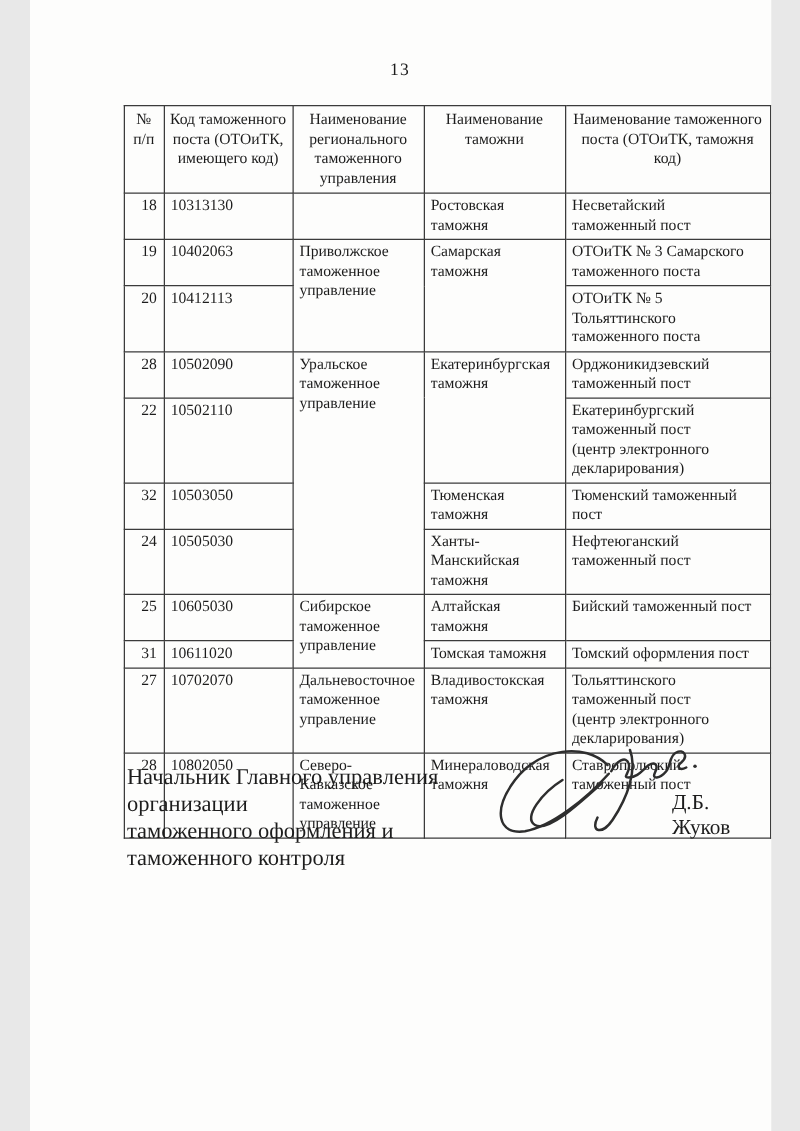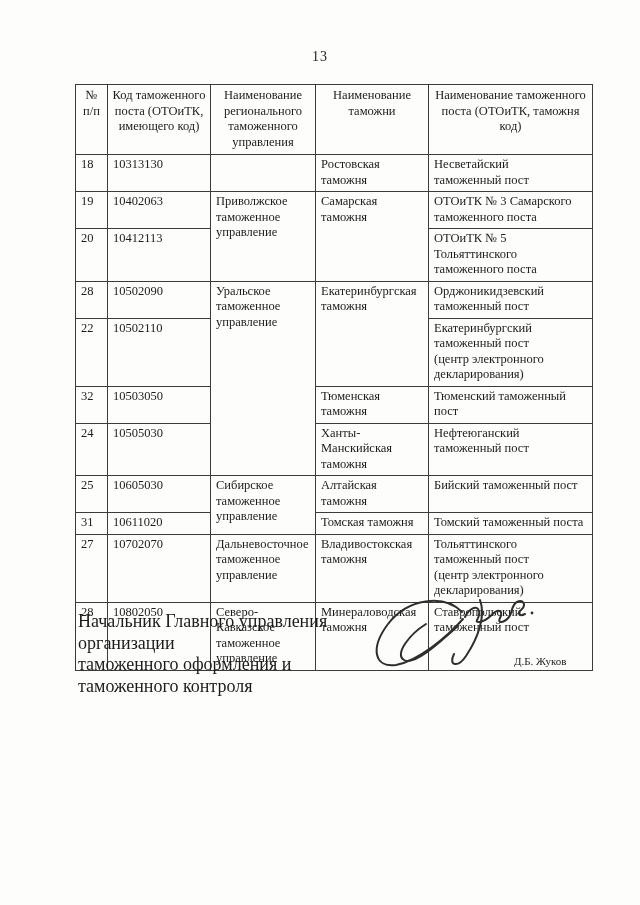--- a/index.html
+++ b/index.html
@@ -2,21 +2,21 @@
 <html><head>
 <meta charset="utf-8">
 <style>
   html, body {
     margin: 0;
     padding: 0;
     background: #e8e8e8;
   }
   .page {
     position: relative;
-    width: 640px;
+    width: 593px;
     height: 905px;
     margin: 0 auto;
     background: #fdfdfc;
     color: #1c1c1c;
     font-family: "Liberation Serif", "DejaVu Serif", serif;
     overflow: hidden;
   }
   .page-number {
     position: absolute;
     top: 49px;
@@ -46,35 +46,35 @@
     vertical-align: top;
     padding: 2px 5px 3px 5px;
     white-space: pre-line;
     overflow: hidden;
     font-weight: normal;
   }
   table.customs th {
     text-align: center;
     padding: 3px 2px 4px 2px;
   }
-  td.num { text-align: left; padding-left: 1px; padding-right: 1px; }
+  td.num { text-align: right; padding-left: 1px; padding-right: 1px; }
   .sig-title {
     position: absolute;
     left: 78px;
     top: 611px;
     width: 300px;
     font-size: 18px;
     line-height: 21.5px;
     white-space: pre-line;
   }
   .sig-name {
     position: absolute;
     left: 514px;
-    top: 655px;
-    font-size: 11px;
+    top: 632px;
+    font-size: 17px;
   }
   .sig-svg {
     position: absolute;
     left: 366px;
     top: 586px;
     width: 172px;
     height: 92px;
     overflow: visible;
   }
 </style>
@@ -182,21 +182,21 @@
 таможенное
 управление</td>
         <td>Алтайская
 таможня</td>
         <td>Бийский таможенный пост</td>
       </tr>
       <tr>
         <td class="num">31</td>
         <td>10611020</td>
         <td>Томская таможня</td>
-        <td>Томский таможенный поста</td>
+        <td>Томский оформления пост</td>
       </tr>
       <tr>
         <td class="num">27</td>
         <td>10702070</td>
         <td>Дальневосточное
 таможенное
 управление</td>
         <td>Владивостокская
 таможня</td>
         <td>Тольяттинского

